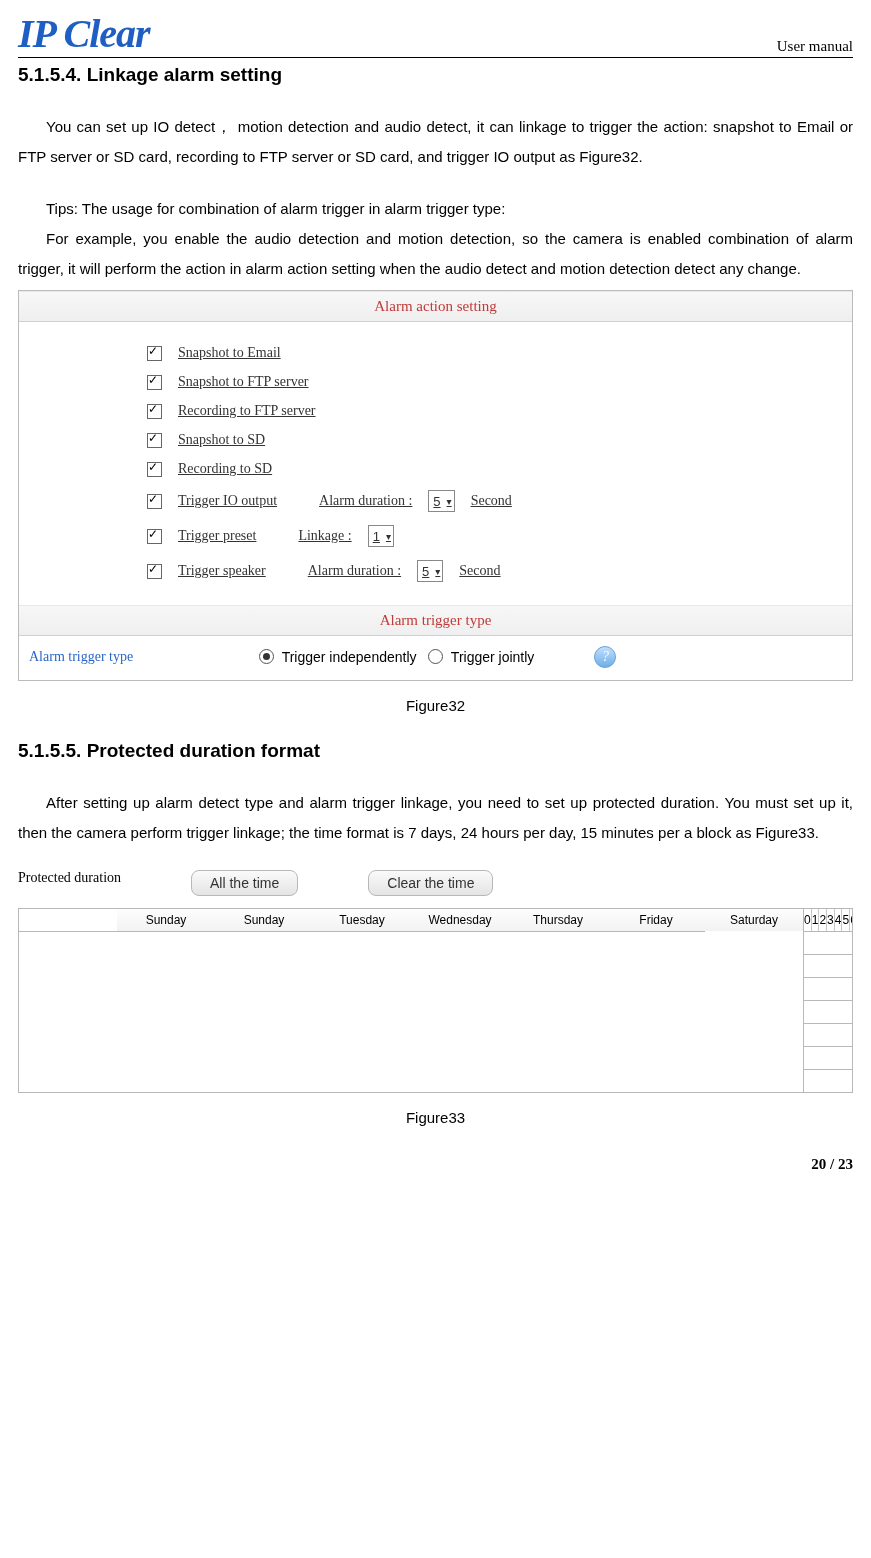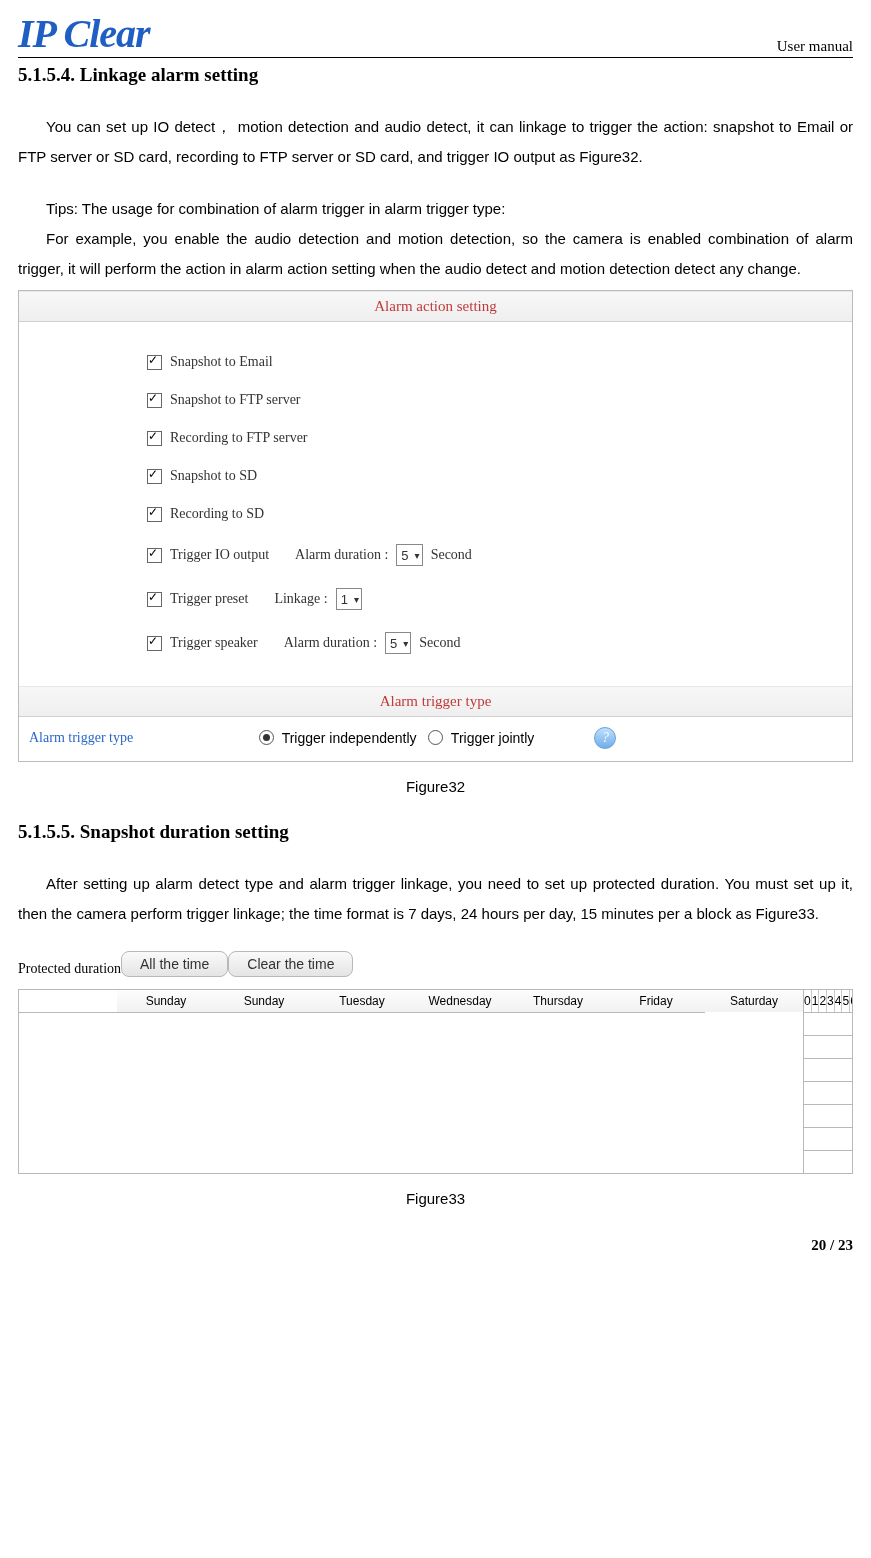--- a/index.html
+++ b/index.html
@@ -29,21 +29,20 @@
   }
   .user-manual {
     font-family: "Times New Roman", serif;
     font-size: 15px;
     padding-bottom: 2px;
   }
   .h3 {
     font-weight: bold;
     font-size: 19px;
     margin: 6px 0 26px 0;
-    font-family: Liberation Serif, serif;
   }
   .para {
     line-height: 2.0;
     text-align: justify;
     margin: 0 0 22px 0;
   }
   .para .indent { display:inline-block; width: 28px; }
   .fig-caption {
     text-align: center;
     margin: 16px 0 26px 0;
@@ -66,22 +65,23 @@
   }
   .action-list {
     padding: 10px 10px 10px 128px;
     font-family: "Times New Roman", serif;
     font-size: 14px;
     color: #333;
   }
   .action-row {
     display: flex;
     align-items: center;
-    gap: 8px;
-    margin: 22px 0;
+    gap: 16px;
+    margin: 13px 0;
+    text-decoration: underline;
   }
   .chk {
     width: 13px; height: 13px; border:1px solid #666; position: relative; background:#fff;
   }
   .chk::after{
     content:"✓"; position:absolute; top:-3px; left:0px; font-size:12px; color:#000;
   }
   .sel {
     border:1px solid #888; height:20px; display:inline-flex; align-items:center; padding:0 2px 0 4px; background:#fff; font-family: Arial,sans-serif; font-size:13px;
   }
@@ -93,21 +93,21 @@
     font-size: 14px;
   }
   .trigger-type-row .lbl{ color:#2a66c8; font-family: "Times New Roman", serif; width: 210px;}
   .radio{ width:13px;height:13px;border:1px solid #555;border-radius:50%; display:inline-block; position:relative; vertical-align:-2px; margin-right:4px; background:#fff;}
   .radio.sel-on::after{content:"";position:absolute;top:3px;left:3px;width:7px;height:7px;border-radius:50%;background:#333;}
   .help-icon{
     width:20px;height:20px;border-radius:50%;background:linear-gradient(#bfe0ff,#6faee8);color:#fff;display:inline-flex;align-items:center;justify-content:center;font-family:Georgia,serif;font-style:italic;font-size:14px;border:1px solid #6aa0d8;
   }
   
   .figure33{ margin: 6px 0 4px 0; }
-  .pd-top{ display:flex; align-items:flex-end; font-family:"Times New Roman",serif; font-size:14px; margin-bottom:12px;}
+  .pd-top{ display:flex; align-items:flex-start; gap: 70px; font-family:"Times New Roman",serif; font-size:14px; margin-bottom:12px;}
   .btn-gray{
     font-family: Arial,sans-serif; font-size:14px;
     background:linear-gradient(#fafafa,#e4e4e4);
     border:1px solid #b8b8b8; border-radius:8px;
     padding:4px 18px; color:#333;
   }
   .sched-wrap{ display:flex; border:1px solid #b8b8b8;}
   .day-col{ display:flex; border-right:1px solid #b8b8b8;}
   .day-head{ height:22px; width:98px; border-bottom:1px solid #b8b8b8; background:#fff;}
   .day-cell{
@@ -208,21 +208,21 @@
       <span class="radio"></span>
       <span>Trigger jointly</span>
     </span>
     <span style="flex:0 0 20px"></span>
     <span class="help-icon">?</span>
   </div>
 </div>
 
 <div class="fig-caption">Figure32</div>
 
-<div class="h3">5.1.5.5. Snapshot duration setting</div>
+<div class="h3">5.1.5.5. Protected duration format</div>
 
 <p class="para"><span class="indent"></span><span>After setting up alarm detect type and alarm trigger linkage, you need to set up protected duration. You must set up it, then the camera perform trigger linkage; the time format is 7 days, 24 hours per day, 15 minutes per a block as Figure33.</span></p>
 
 <div class="figure33">
   <div class="pd-top">
     <span>Protected duration</span>
     <span class="btn-gray">All the time</span>
     <span class="btn-gray">Clear the time</span>
   </div>
   <div class="sched-wrap">

